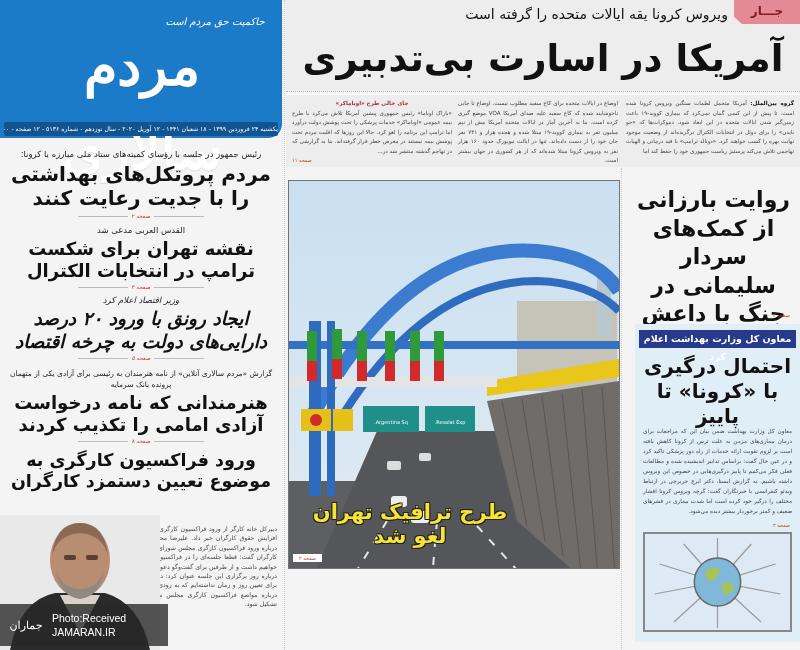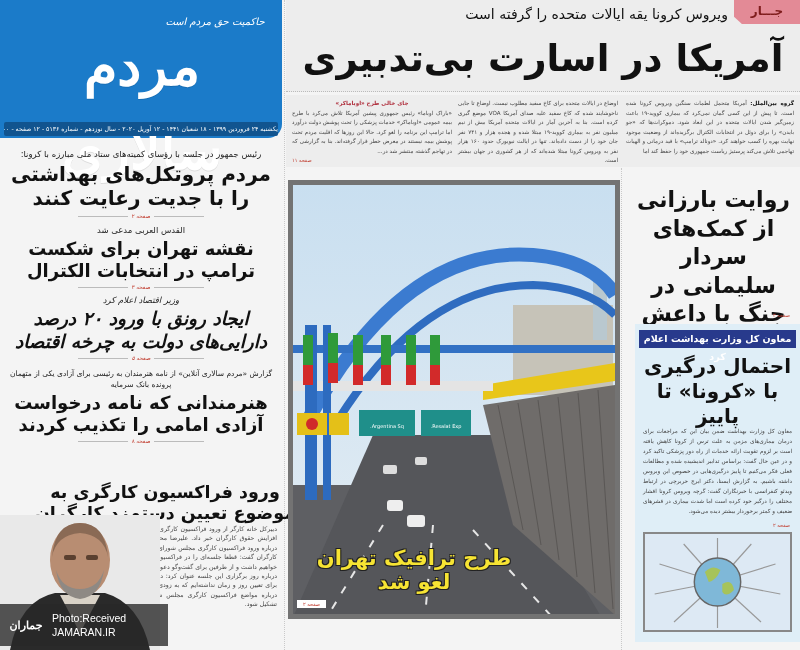--- a/index.html
+++ b/index.html
@@ -48,21 +48,21 @@
 
     .photo-portrait {
       position: absolute; left: 0; top: 515px; width: 160px; height: 135px; overflow: hidden;
     }
     .photo-credit {
       position: absolute; left: 0; top: 604px; width: 168px; height: 42px;
       background: rgba(40,40,40,0.78); color: #fff; display: flex; align-items: center; direction: ltr;
     }
     .photo-credit .badge {
       width: 44px; height: 34px; margin-left: 4px; display: flex; align-items: center; justify-content: center;
-      font-family: "DejaVu Serif", serif; font-size: 11px; font-weight: bold;
+      font-family: "DejaVu Serif", serif; font-size: 11px; font-weight: normal;
     }
     .photo-credit .txt { font-family: "Liberation Sans", sans-serif; font-size: 10.5px; line-height: 14px; padding-left: 4px; }
 
     
     .banner { position: absolute; left: 286px; top: 0; width: 514px; height: 92px; background: #ededed;
       border-bottom: 1px dotted #bbb; }
     .tag-red {
       position: absolute; right: 0; top: 0; width: 66px; height: 24px;
       background: #e38a96; color: #7f1d1d; font-weight: bold; font-size: 12px; text-align: center; line-height: 22px;
       clip-path: polygon(0 0, 100% 0, 100% 100%, 12% 100%, 0 70%);
@@ -80,22 +80,22 @@
     .c3 { position: absolute; top: 4px; font-size: 5.6px; line-height: 9.5px; color: #444; text-align: justify; }
     .c3 b { color: #111; }
     .c3 .ttl { color: #b0303e; font-weight: bold; text-align: center; display: block; }
     .c3 .pg { color: #c0392b; font-size: 5px; display: block; text-align: left; }
     .c3-1 { right: 6px; width: 168px; }
     .c3-2 { right: 182px; width: 160px; }
     .c3-3 { right: 348px; width: 160px; }
 
     
     .main-photo {
-      position: absolute; left: 288px; top: 180px; width: 332px; height: 439px; overflow: hidden;
-      border: 5px solid #737373;
+      position: absolute; left: 288px; top: 180px; width: 332px; height: 389px; overflow: hidden;
+      border: 1px solid #737373;
       padding-left: 31px;
     }
     .main-photo svg { display: block; }
     .photo-caption {
       position: absolute; left: 6px; bottom: 20px; width: 230px;
       color: #f7e433; font-weight: bold; font-size: 21px; text-align: center;
       text-shadow: 1px 1px 0 #222, -1px -1px 0 #222, 1px -1px 0 #222, -1px 1px 0 #222;
     }
     .photo-pageref {
       position: absolute; left: 4px; bottom: 6px; background: #fff; color: #c0392b; font-size: 5px; padding: 1px 6px;
@@ -180,21 +180,21 @@
     <div class="headline" style="font-size:18.5px;margin-top:2px;">ایجاد رونق با ورود ۲۰ درصد دارایی‌های دولت به چرخه اقتصاد</div>
     <div class="pageref"><span>صفحه ۵</span></div>
   </div>
 
   <div class="story" style="top:226px;">
     <div class="kicker" style="font-size:7.5px;line-height:11px;">گزارش «مردم سالاری آنلاین» از نامه هنرمندان به رئیسی برای آزادی یکی از متهمان پرونده بانک سرمایه</div>
     <div class="headline" style="font-size:18px;margin-top:2px;">هنرمندانی که نامه درخواست آزادی امامی را تکذیب کردند</div>
     <div class="pageref"><span>صفحه ۸</span></div>
   </div>
 
-  <div class="story" style="top:340px;margin-left:24px;">
+  <div class="story" style="top:308px;">
     <div class="headline" style="font-size:17.5px;">ورود فراکسیون کارگری به موضوع تعیین دستمزد کارگران</div>
   </div>
   <div class="labour-body">دبیرکل خانه کارگر از ورود فراکسیون کارگری مجلس شورای اسلامی به مسئله افزایش حقوق کارگران خبر داد. علیرضا محجوب در گفت‌وگو با خبرنگار ایلنا درباره ورود فراکسیون کارگری مجلس شورای اسلامی به مسئله افزایش حقوق کارگران گفت: قطعا جلسه‌ای را در فراکسیون کارگری مجلس شورای اسلامی خواهیم داشت و از طرفین برای گفت‌وگو دعوت خواهیم کرد. دبیرکل خانه کارگر درباره روز برگزاری این جلسه عنوان کرد: در حال حاضر با همکاران مشورتی برای تعیین روز و زمان نداشته‌ایم که به زودی این کار را انجام خواهیم داد. وی درباره مواضع فراکسیون کارگری مجلس شورای اسلامی گفت: جلسه باید تشکیل شود.</div>
 
   <div class="photo-portrait" style="top:373px;">
     <svg width="160" height="135" viewBox="0 0 160 135">
       <rect width="160" height="135" fill="#e9e9e9"></rect>
       <path d="M10 135 Q20 85 55 78 L105 78 Q140 88 150 135 Z" fill="#2a2a2a"></path>
       <path d="M60 80 L80 118 L100 80 Z" fill="#d9d2c7"></path>
       <ellipse cx="80" cy="45" rx="30" ry="37" fill="#b88d72"></ellipse>

